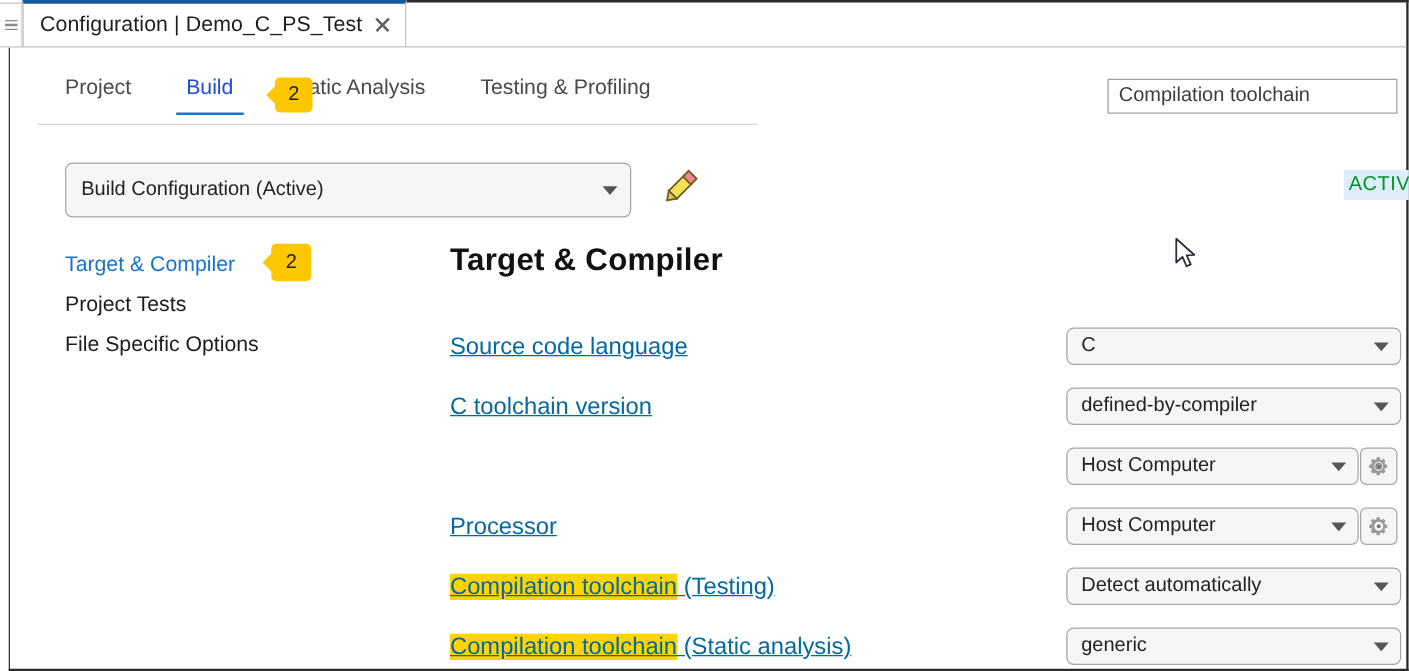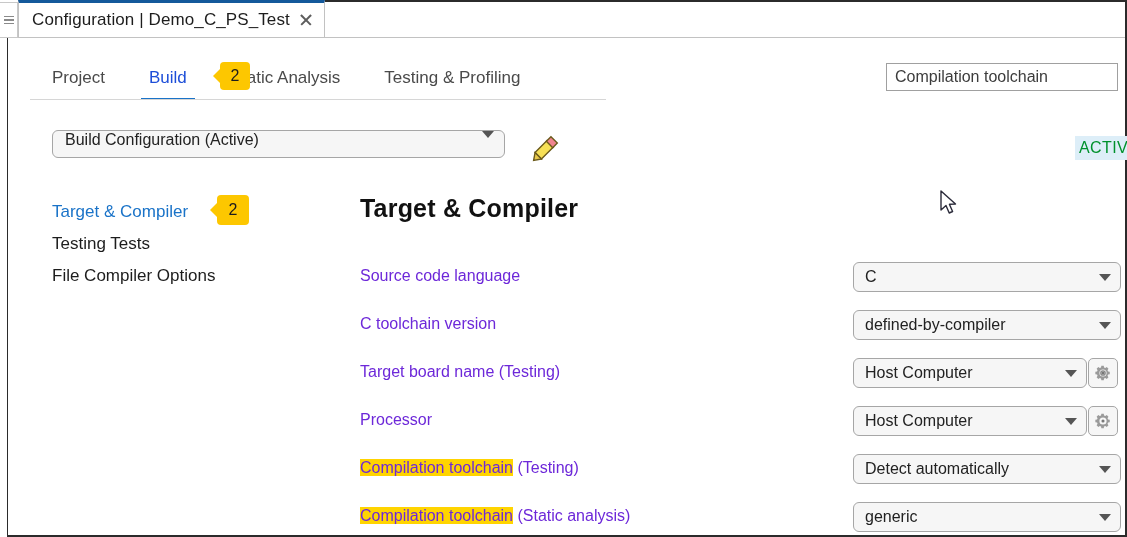--- a/index.html
+++ b/index.html
@@ -126,21 +126,21 @@
     height: 1px;
     background: #c2c2c2;
   }
 
   
   #nav-tabs {
     position: absolute;
     left: 30px; top: 58px;
     height: 42px;
     display: flex;
-    align-items: flex-end;
+    align-items: flex-start;
   }
   .nav-tab {
     font-size: 17px;
     color: #4a4a4a;
     padding: 2px 22px 12px 22px;
     white-space: nowrap;
     position: relative;
     cursor: default;
   }
   .nav-tab.active {
@@ -219,26 +219,27 @@
     font-weight: normal;
     letter-spacing: 0.4px;
     padding: 3px 4px;
     margin-left: 32px;
   }
 
   
   #build-config-combo {
     position: absolute;
     left: 52px; top: 130px;
-    width: 453px; height: 28px;
+    width: 453px; height: 44px;
     border: 1px solid #a6a6a6;
     border-radius: 6px;
     background: #f6f6f6;
     box-sizing: border-box;
     display: flex;
+    align-items: center;
     padding: 0 10px 0 12px;
     font-size: 16px;
     color: #222222;
     justify-content: space-between;
   }
   .caret {
     width: 0; height: 0;
     border-left: 6px solid transparent;
     border-right: 6px solid transparent;
     border-top: 7px solid #555555;
@@ -282,23 +283,24 @@
     left: 360px; top: 262px;
     width: 760px;
   }
   .form-row {
     position: relative;
     height: 48px;
   }
   .form-label {
     position: absolute;
     left: 0; top: 5px;
-    font-size: 16px;
-    color: #6d28d9;
+    font-size: 19px;
+    color: #0369a1;
     white-space: nowrap;
+    text-decoration: underline;
   }
   .hl { background: #ffd400; }
 
   .combo {
     position: absolute;
     left: 493px; top: 0px;
     width: 268px; height: 30px;
     border: 1px solid #a6a6a6;
     border-radius: 6px;
     background: #f6f6f6;
@@ -386,22 +388,22 @@
       <g transform="rotate(-45 18 18)">
         <rect x="7" y="13.5" width="17" height="9" fill="#f7e056" stroke="#6b5a1b" stroke-width="1.4"></rect>
         <rect x="23" y="13.5" width="6.5" height="9" fill="#f0848f" stroke="#6b5a1b" stroke-width="1.4"></rect>
         <polygon points="7,13.5 7,22.5 0.5,18" fill="#e8c84a" stroke="#6b5a1b" stroke-width="1.4"></polygon>
       </g>
     </svg>
   </div>
 
   <div id="side-nav">
     <div class="side-nav-item selected">Target &amp; Compiler</div>
-    <div class="side-nav-item">Testing Tests</div>
-    <div class="side-nav-item">File Compiler Options</div>
+    <div class="side-nav-item">Project Tests</div>
+    <div class="side-nav-item">File Specific Options</div>
   </div>
 
   <div class="callout" id="callout-target-compiler">2</div>
 
   <div id="content-title">Target &amp; Compiler</div>
 
   <div id="form-rows">
 
     <div class="form-row">
       <div class="form-label"><span class="lbl-rest">Source code language</span></div>
@@ -413,21 +415,20 @@
 
     <div class="form-row">
       <div class="form-label"><span class="lbl-rest">C toolchain version</span></div>
       <div class="combo">
         <span>defined-by-compiler</span>
         <span class="caret"></span>
       </div>
     </div>
 
     <div class="form-row">
-      <div class="form-label"><span class="lbl-rest">Target board name (Testing)</span></div>
       <div class="combo narrow">
         <span>Host Computer</span>
         <span class="caret"></span>
       </div>
       <div class="gear-btn row-offset">
         <svg width="18" height="18" viewBox="0 0 24 24" aria-hidden="true">
           <path d="M12 8.2a3.8 3.8 0 1 0 0 7.6 3.8 3.8 0 0 0 0-7.6zm0 5.9a2.1 2.1 0 1 1 0-4.2 2.1 2.1 0 0 1 0 4.2z" fill="#8a8a8a"></path>
           <path d="M21 13.6v-3.2l-2.3-.4a6.9 6.9 0 0 0-.7-1.7l1.3-1.9-2.3-2.3-1.9 1.3a6.9 6.9 0 0 0-1.7-.7L13 2.4h-3.2l-.4 2.3a6.9 6.9 0 0 0-1.7.7L5.8 4.1 3.5 6.4l1.3 1.9a6.9 6.9 0 0 0-.7 1.7l-2.3.4v3.2l2.3.4c.16.6.4 1.17.7 1.7l-1.3 1.9 2.3 2.3 1.9-1.3c.53.3 1.1.54 1.7.7l.4 2.3H13l.4-2.3c.6-.16 1.17-.4 1.7-.7l1.9 1.3 2.3-2.3-1.3-1.9c.3-.53.54-1.1.7-1.7l2.3-.4zM12 16.8a4.8 4.8 0 1 1 0-9.6 4.8 4.8 0 0 1 0 9.6z" fill="#9a9a9a"></path>
           <circle cx="12" cy="12" r="2.1" fill="#777777"></circle>
         </svg>

